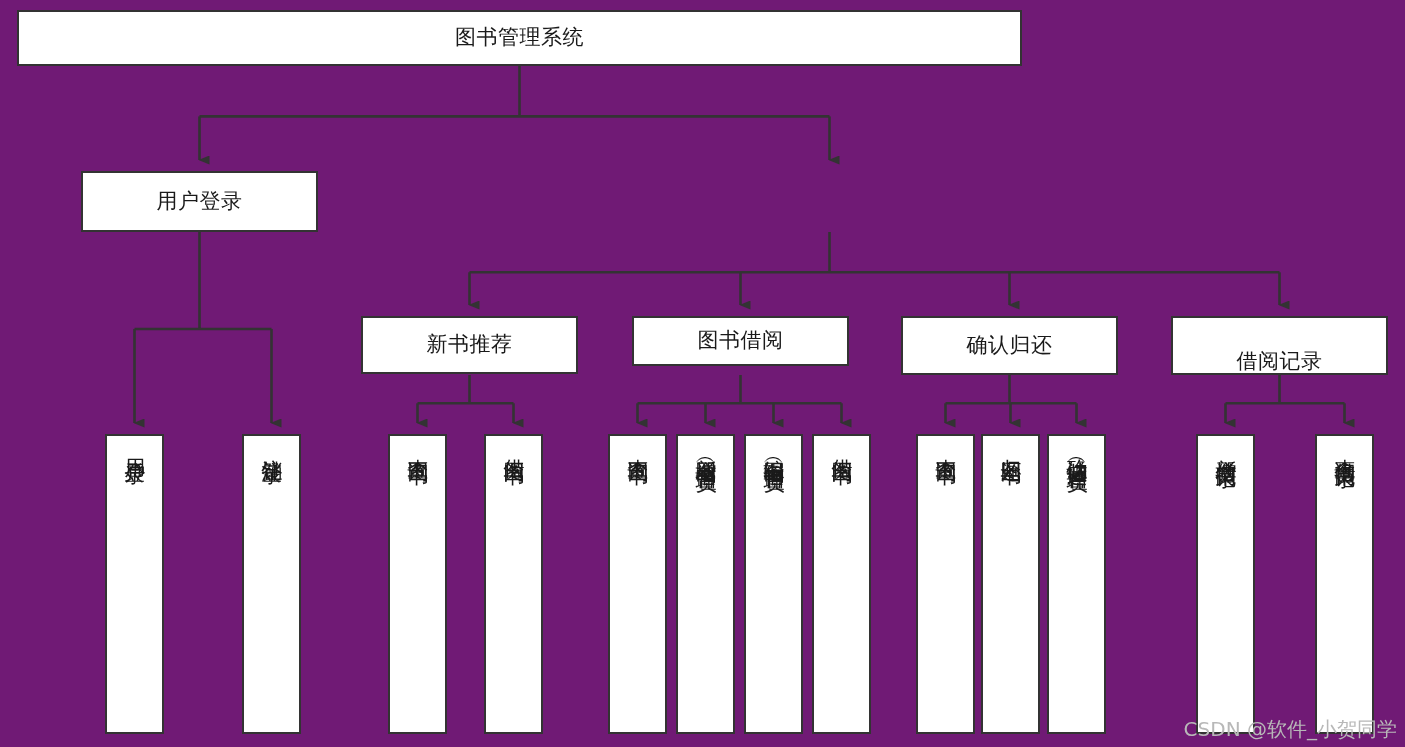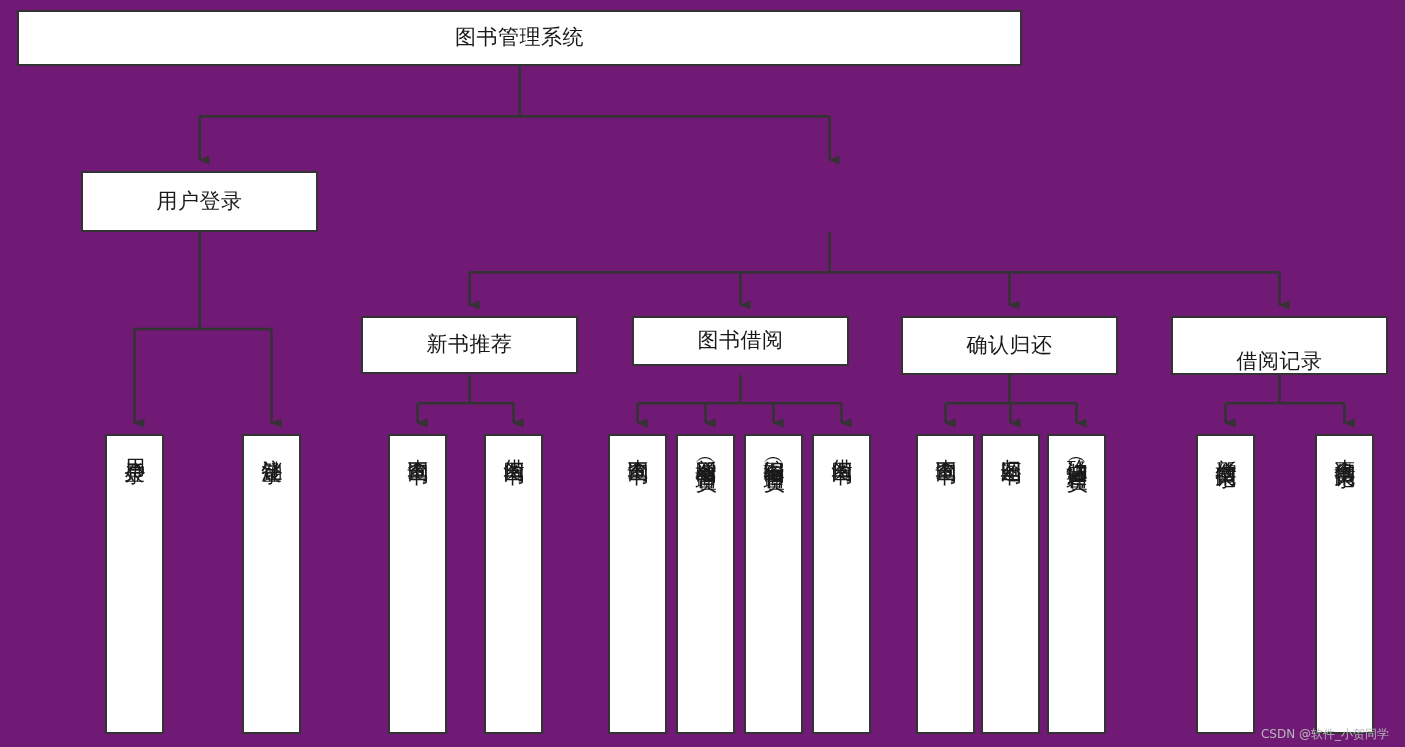--- a/index.html
+++ b/index.html
@@ -55,23 +55,23 @@
   }
   .node.vertical .node-label {
     writing-mode: vertical-rl;
     text-orientation: upright;
     font-size: 21px;
     line-height: 1.18;
     letter-spacing: 2px;
   }
   .watermark {
     position: absolute;
-    right: 16px;
+    right: 8px;
     bottom: 4px;
-    font-size: 12px;
+    font-size: 20px;
     color: #b8b8b8;
     white-space: nowrap;
     pointer-events: none;
   }
 </style>
 </head>
 <body>
 
 <div id="diagram-root">
 

